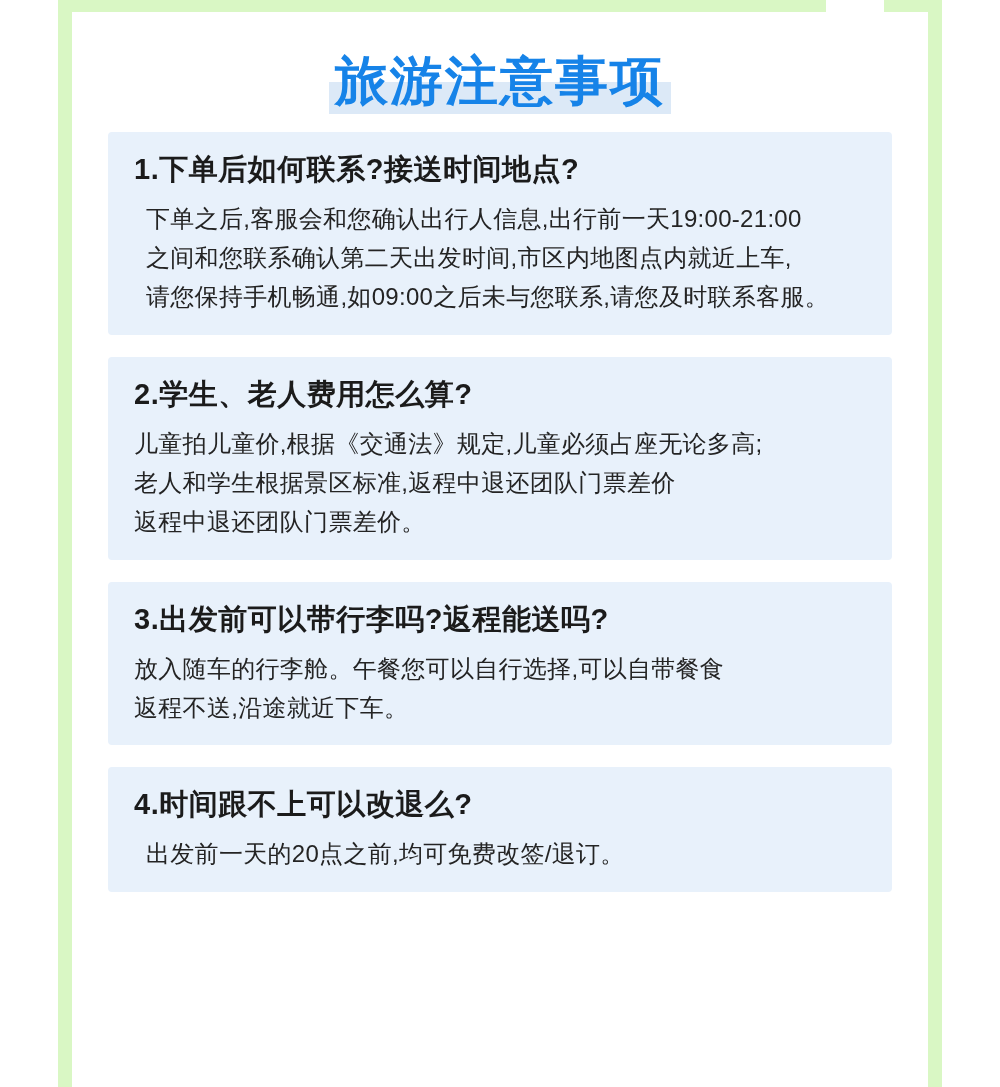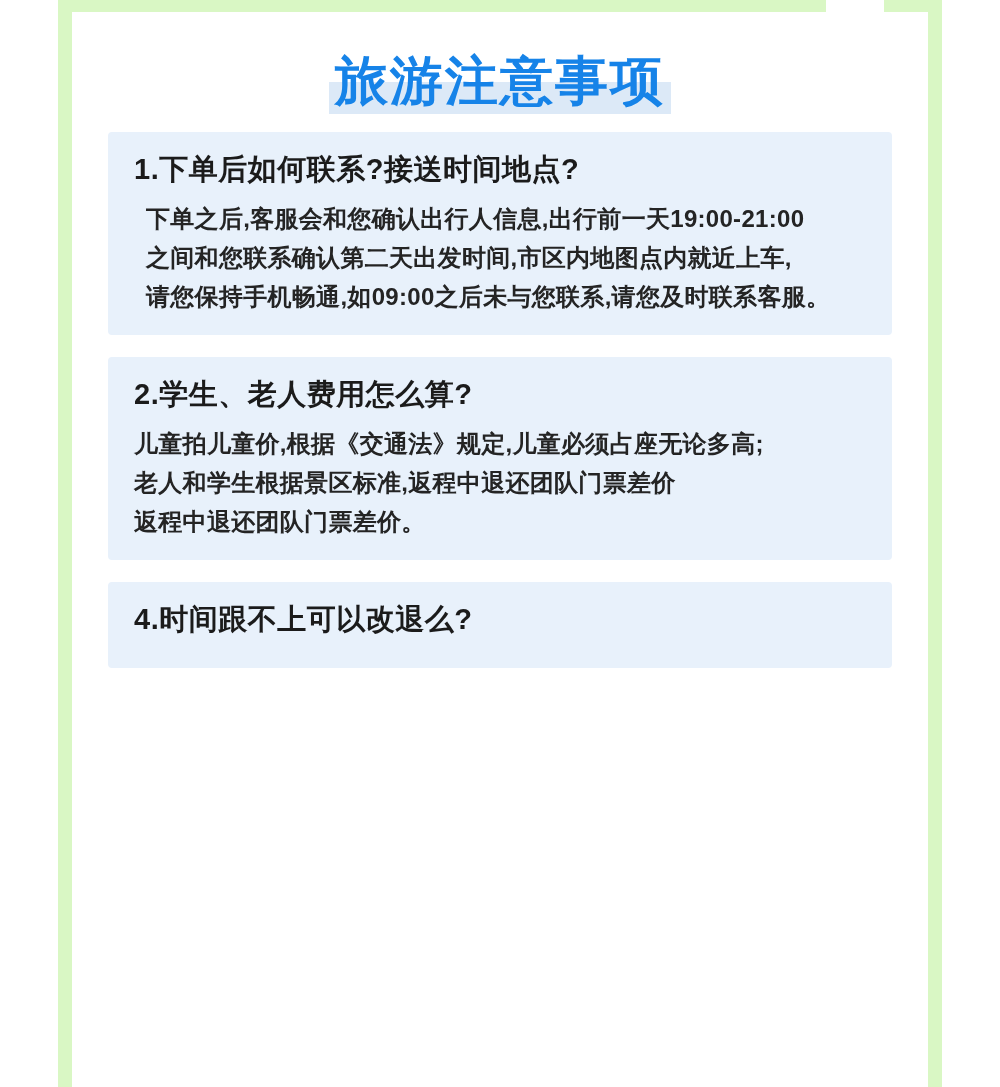--- a/index.html
+++ b/index.html
@@ -84,21 +84,20 @@
   .a {
     font-size: 24px;
     color: #242424;
     line-height: 1.62;
     margin: 0 0 0 4px;
     letter-spacing: 0.3px;
   }
 
   .a div {
     white-space: nowrap;
-    font-weight: bold;
   }
 
   .pad-left-more { margin-left: 16px; }
 
   
   .right-edge {
     position: absolute;
     right: 0;
     top: 0;
     width: 58px;
@@ -139,19 +138,29 @@
 
     <div class="qa-block">
       <div class="q">2.学生、老人费用怎么算?</div>
       <div class="a">
         <div>儿童拍儿童价,根据《交通法》规定,儿童必须占座无论多高;</div>
         <div>老人和学生根据景区标准,返程中退还团队门票差价</div>
         <div>返程中退还团队门票差价。</div>
       </div>
     </div>
 
+    <div class="qa-block">
+      <div class="q">3.出发前可以带行李吗?返程能送吗?</div>
+      <div class="a">
+        <div>放入随车的行李舱。午餐您可以自行选择,可以自带餐食</div>
+        <div>返程不送,沿途就近下车。</div>
+      </div>
+    </div>
 
     <div class="qa-block">
       <div class="q">4.时间跟不上可以改退么?</div>
+      <div class="a pad-left-more">
+        <div>出发前一天的20点之前,均可免费改签/退订。</div>
+      </div>
     </div>
 
   </div>
 </div>
 
 </body></html>

